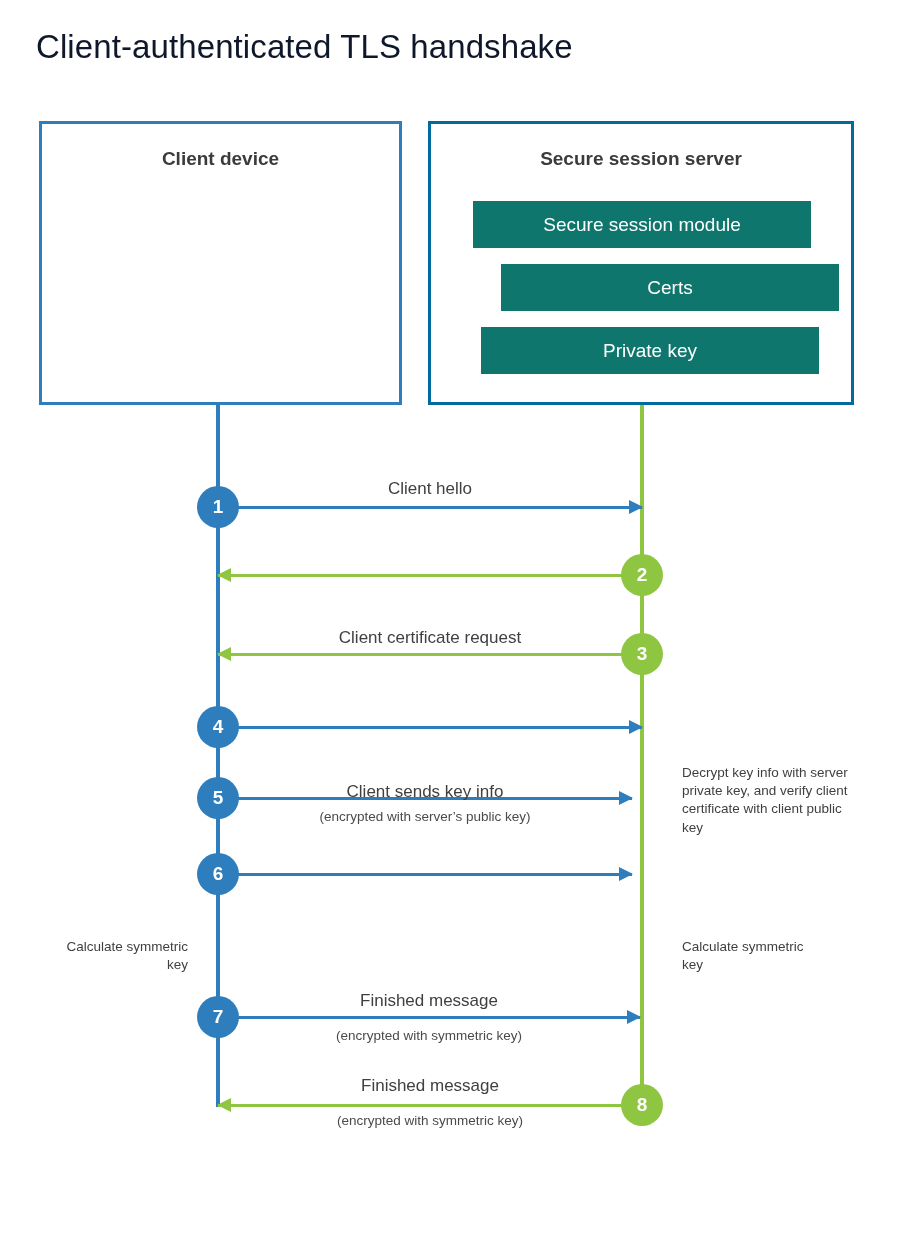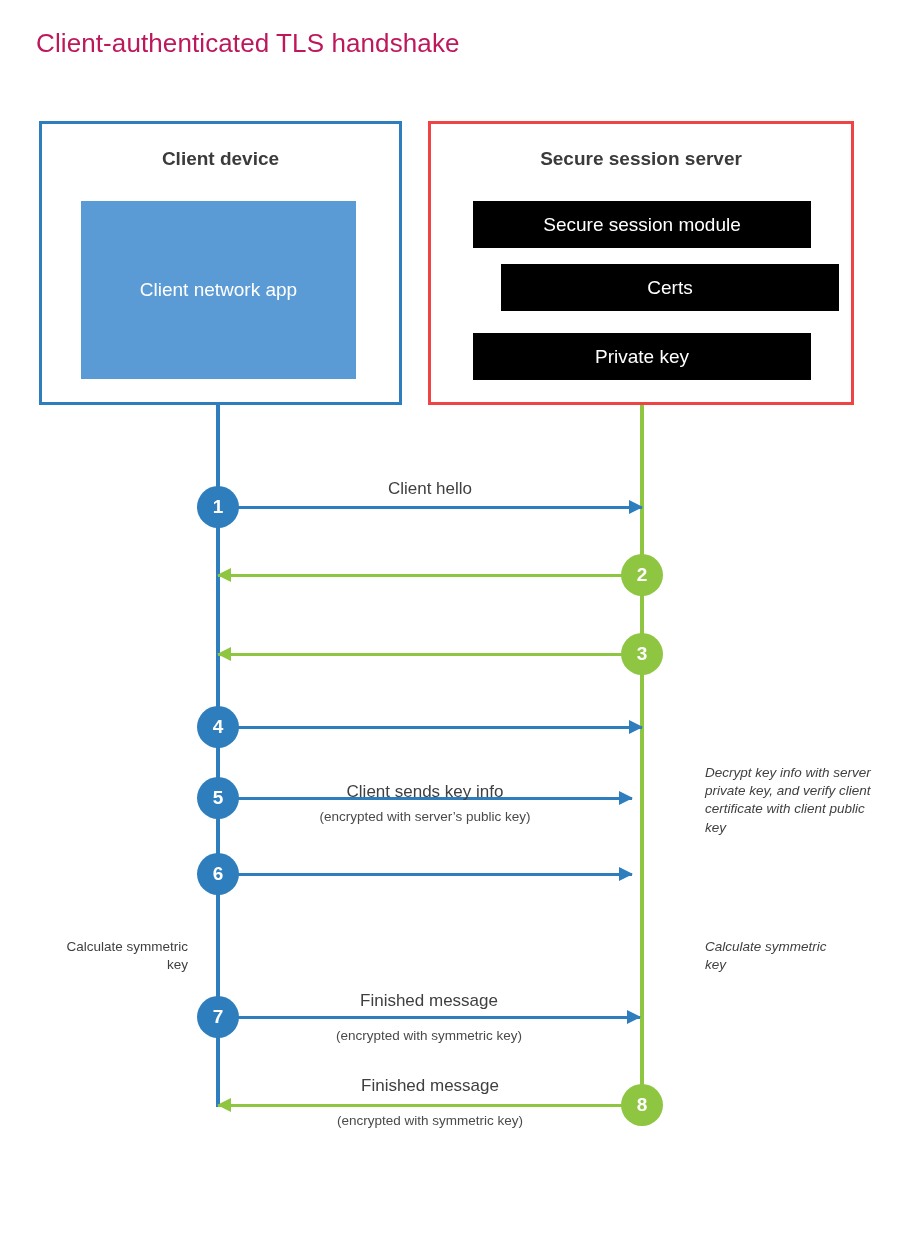--- a/index.html
+++ b/index.html
@@ -6,43 +6,43 @@
   body{
     width:900px;height:1256px;position:relative;overflow:hidden;
     font-family:"Liberation Sans","DejaVu Sans",sans-serif;
     -webkit-font-smoothing:antialiased;
   }
   .canvas{position:absolute;inset:0;}
 
   
   .title{
     position:absolute;left:36px;top:28px;
-    font-size:26px;font-weight:400;color:#be185d;letter-spacing:.1px;
+    font-size:33px;font-weight:400;color:#0f172a;letter-spacing:.1px;
     white-space:nowrap;
   }
 
   
   .actor-box{position:absolute;background:#ffffff;box-sizing:border-box;}
   .actor-box.client{left:39px;top:121px;width:363px;height:284px;border:3px solid #2e7ebe;}
-  .actor-box.server{left:428px;top:121px;width:426px;height:284px;border:3px solid #ef4444;}
+  .actor-box.server{left:428px;top:121px;width:426px;height:284px;border:3px solid #0369a1;}
   .actor-title{
     position:absolute;left:0;right:0;top:24px;text-align:center;
     font-size:19px;font-weight:700;color:#3b3b3b;
   }
 
   .inner-block{
     position:absolute;box-sizing:border-box;
     display:flex;align-items:center;justify-content:center;text-align:center;
     color:#ffffff;font-size:19px;font-weight:400;line-height:1.25;
   }
   .inner-block.client-app{
     left:39px;top:77px;width:275px;height:178px;background:#5b9bd5;
   }
-  .inner-block.server-bar{left:42px;width:338px;height:47px;background:#000000;}
-  .sb1{top:77px;} .sb2{top:140px;margin-left:28px;} .sb3{top:209px;}
+  .inner-block.server-bar{left:42px;width:338px;height:47px;background:#0f766e;}
+  .sb1{top:77px;} .sb2{top:140px;margin-left:28px;} .sb3{top:203px;margin-left:8px;}
 
   
   .lifeline{position:absolute;width:4px;}
   .lifeline.client{left:216px;top:405px;height:702px;background:#2e7ebe;}
   .lifeline.server{left:640px;top:405px;height:702px;background:#8ec641;}
 
   
   .step-arrow{position:absolute;height:3px;}
   .step-arrow.blue{background:#2e7ebe;}
   .step-arrow.green{background:#8ec641;}
@@ -65,33 +65,32 @@
   }
   .step-sublabel{
     position:absolute;text-align:center;
     font-size:13.5px;color:#4a4a4a;white-space:nowrap;
   }
 
   
   .note{
     position:absolute;font-size:13.5px;line-height:1.35;color:#3f3f3f;
   }
-  .note.right{left:705px;text-align:left;font-style:italic;}
+  .note.right{left:682px;text-align:left;}
   .note.left{right:712px;text-align:right;}
 </style>
 </head>
 <body>
 
 <div class="canvas">
 
   <div class="title">Client-authenticated TLS handshake</div>
 
   <div class="actor-box client">
     <div class="actor-title">Client device</div>
-    <div class="inner-block client-app">Client network app</div>
   </div>
 
   <div class="actor-box server">
     <div class="actor-title">Secure session server</div>
     <div class="inner-block server-bar sb1">Secure session module</div>
     <div class="inner-block server-bar sb2">Certs</div>
     <div class="inner-block server-bar sb3">Private key</div>
   </div>
 
   <div class="lifeline client"></div>
@@ -104,20 +103,21 @@
   <div class="step-circle blue" style="left:197px;top:486px;">1</div>
 
   <div class="step-arrow green" style="left:218px;top:574px;width:424px;">
     <span class="head left"></span>
   </div>
   <div class="step-circle green" style="left:621px;top:554px;">2</div>
 
   <div class="step-arrow green" style="left:218px;top:653px;width:424px;">
     <span class="head left"></span>
   </div>
+  <div class="step-label" style="left:218px;top:628px;width:424px;">Client certificate request</div>
   <div class="step-circle green" style="left:621px;top:633px;">3</div>
 
   <div class="step-arrow blue" style="left:218px;top:726px;width:424px;">
     <span class="head right"></span>
   </div>
   <div class="step-circle blue" style="left:197px;top:706px;">4</div>
 
   <div class="step-arrow blue" style="left:218px;top:797px;width:414px;">
     <span class="head right"></span>
   </div>

